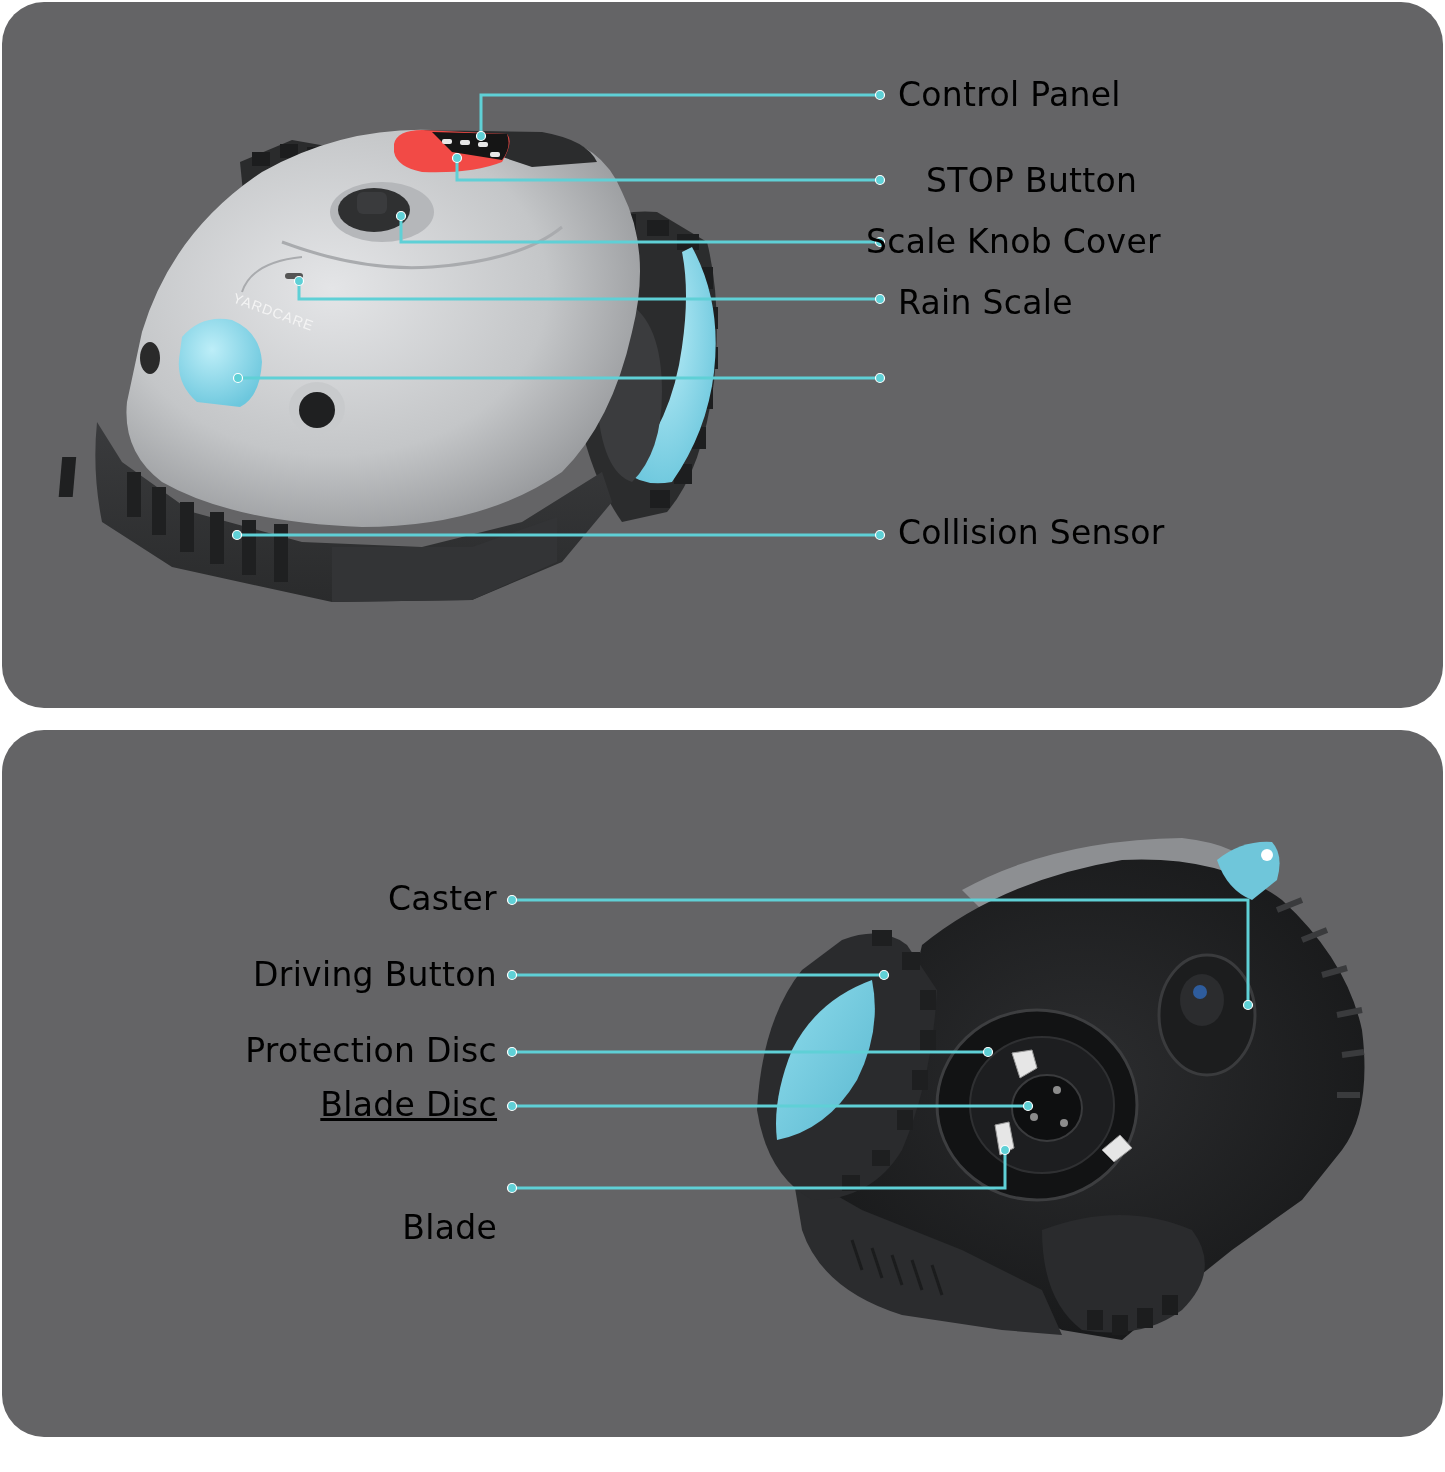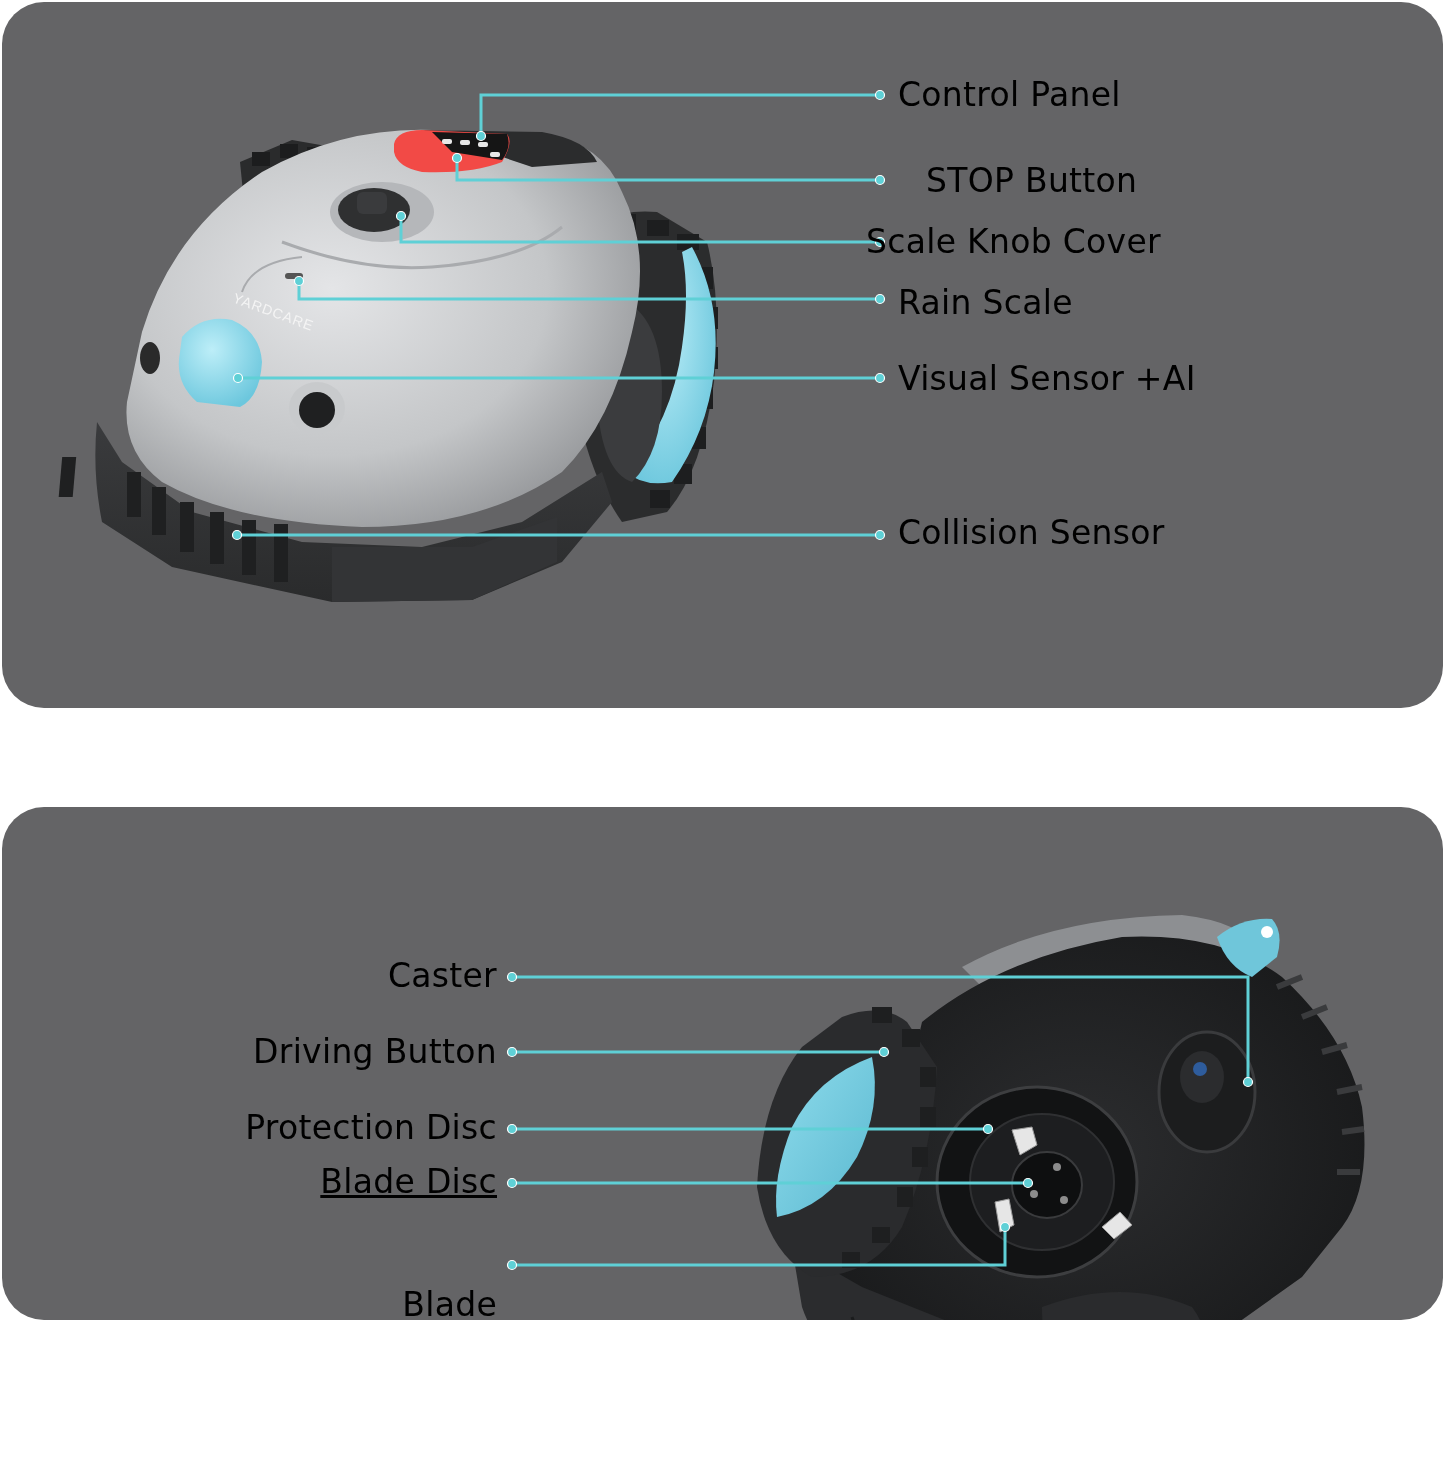--- a/index.html
+++ b/index.html
@@ -3,21 +3,21 @@
   <meta charset="utf-8">
   <style>
     * { box-sizing: border-box; margin: 0; padding: 0; }
     html, body { width: 1445px; height: 1472px; background: #ffffff; overflow: hidden; }
     body { position: relative; font-family: "DejaVu Sans", "Liberation Sans", sans-serif; }
     .panel {
       position: absolute; left: 2px; width: 1441px;
       background: #646466; border-radius: 42px; overflow: hidden;
     }
     #panel-top { top: 2px; height: 706px; }
-    #panel-bottom { top: 807px; height: 513px; }
+    #panel-bottom { top: 730px; height: 707px; }
     .panel svg.art { position: absolute; left: 0; top: 0; }
     .label {
       position: absolute; color: #000000; font-size: 33px; letter-spacing: 0.3px;
       white-space: nowrap; line-height: 1; font-weight: 400;
     }
     .label.right { text-align: right; }
   </style>
 </head>
 <body>
 
@@ -137,21 +137,20 @@
         <circle cx="878" cy="376" r="4.5"></circle>
       <circle cx="235" cy="533" r="4.5"></circle>
         <circle cx="878" cy="533" r="4.5"></circle>
     </g>
   </svg>
 
   <div class="label" style="left:896px; top:76px;">Control Panel</div>
   <div class="label" style="left:896px; top:162px;margin-left:28px;">STOP Button</div>
   <div class="label" style="left:864px; top:223px;">Scale Knob Cover</div>
   <div class="label" style="left:896px; top:284px;">Rain Scale</div>
-  <div class="label" style="left:896px; top:360px;">Visual Sensor +AI</div>
   <div class="label" style="left:896px; top:514px;">Collision Sensor</div>
 </div>
 
 <div class="panel" id="panel-bottom">
   <svg class="art" width="1441" height="707" viewBox="0 0 1441 707">
     <defs>
       <radialGradient id="darkbody" cx="50%" cy="45%" r="65%">
         <stop offset="0" stop-color="#2c2d2f"></stop>
         <stop offset="1" stop-color="#151617"></stop>
       </radialGradient>

